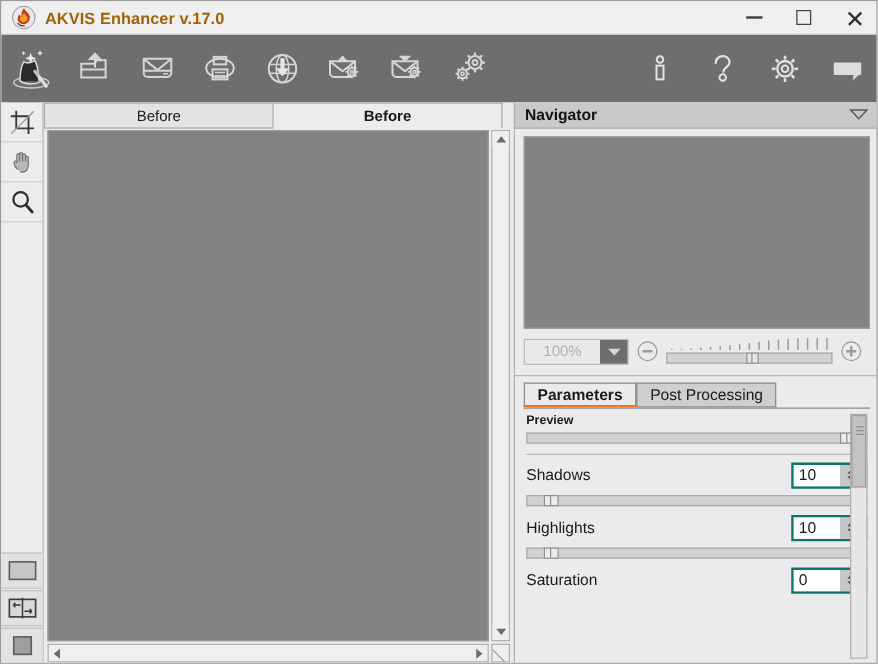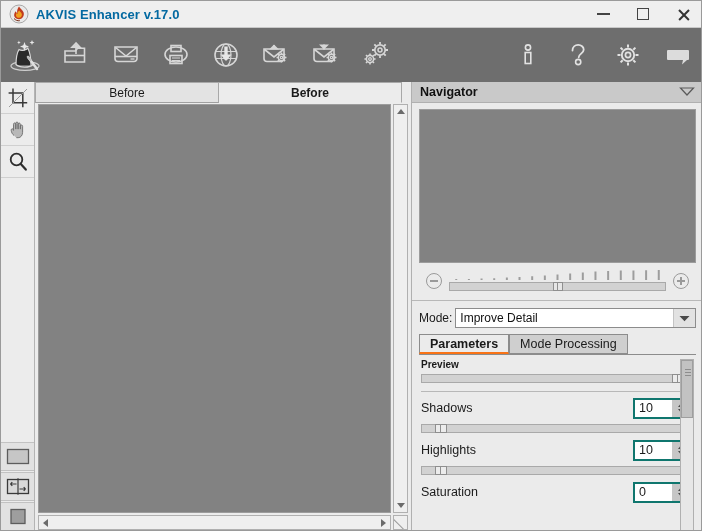--- a/index.html
+++ b/index.html
@@ -12,21 +12,21 @@
   }
   .app{position:relative;width:702px;height:531px;background:#ebebeb;
        border:1px solid #9a9a9a;box-sizing:border-box;overflow:hidden;}
 
   
   .titlebar{position:absolute;left:0;top:0;width:702px;height:27px;
             background:#efefef;border-bottom:1px solid #c8c8c8;
             display:flex;align-items:center;box-sizing:border-box;}
   .title-logo{width:26px;height:22px;margin-left:5px;display:flex;
               align-items:center;justify-content:center;}
-  .title-text{font-size:13px;font-weight:bold;color:#0369a1;margin-left:4px;
+  .title-text{font-size:13px;font-weight:bold;color:#a16207;margin-left:4px;
               letter-spacing:0.1px;}
   .wctrls{margin-left:auto;display:flex;height:27px;}
   .wbtn{width:40px;height:27px;display:flex;align-items:center;justify-content:center;}
   .wmin{width:13px;height:2px;background:#444;}
   .wmax{width:12px;height:12px;border:1.6px solid #444;box-sizing:border-box;}
   .wclose{position:relative;width:13px;height:13px;}
   .wclose:before,.wclose:after{content:"";position:absolute;left:0;top:6px;
       width:14px;height:1.8px;background:#333;}
   .wclose:before{transform:rotate(45deg);}
   .wclose:after{transform:rotate(-45deg);}
@@ -412,58 +412,55 @@
       <div class="chev">
         <svg width="16" height="10" viewBox="0 0 16 10">
           <path d="M1.5 2h13L8 9z" fill="none" stroke="#5a5a5a" stroke-width="1.2"></path>
         </svg>
       </div>
     </div>
 
     <div class="navbox"></div>
 
     <div class="zoomrow">
+      <div class="zoomsel">
+        <div class="val">100%</div>
+        <div class="arw">
+          <svg width="11" height="7" viewBox="0 0 11 7">
+              <path d="M0.5 1h10L5.5 6.3z" fill="#d8d8d8"></path>
+            </svg>
+        </div>
+      </div>
       <div class="circbtn">
           <div class="h"></div>
         </div>
       <div class="zslider">
         <svg class="zticks" viewBox="0 0 120 12" preserveAspectRatio="none">
           <g stroke="#9d9d9d" stroke-width="1.1">
             <path d="M4 10V9M11 10V9M18 10V8.6M25 10V8.2M32 10V7.6M39 10V7M46 10V6.2M53 10V5.4M60 10V4.4M67 10V3.4M74 10V2.4M81 10V1.6M88 10V1M95 10V0.6M102 10V0.4M109 10V0.2M116 10V0"></path>
           </g>
         </svg>
         <div class="ztrack"></div>
         <div class="zthumb"></div>
       </div>
       <div class="circbtn">
           <div class="h"></div>
           <div class="v"></div>
         </div>
     </div>
 
     <div class="seprow"></div>
 
-    <div class="moderow">
-      <div class="lbl">Mode:</div>
-      <div class="modesel">
-        <div class="val">Improve Detail</div>
-        <div class="arw">
-          <svg width="11" height="7" viewBox="0 0 11 7">
-              <path d="M0.5 1h10L5.5 6.3z" fill="#4a4a4a"></path>
-            </svg>
-        </div>
-      </div>
-    </div>
 
     <div class="tabsrow2">
       <div class="ptab active">
         <span>Parameters</span>
       </div>
       <div class="ptab">
-        <span>Mode Processing</span>
+        <span>Post Processing</span>
       </div>
     </div>
 
     <div class="params">
 
       <div class="sechdr">Preview</div>
 
 
       <div class="trackrow">
         <div class="track"></div>

